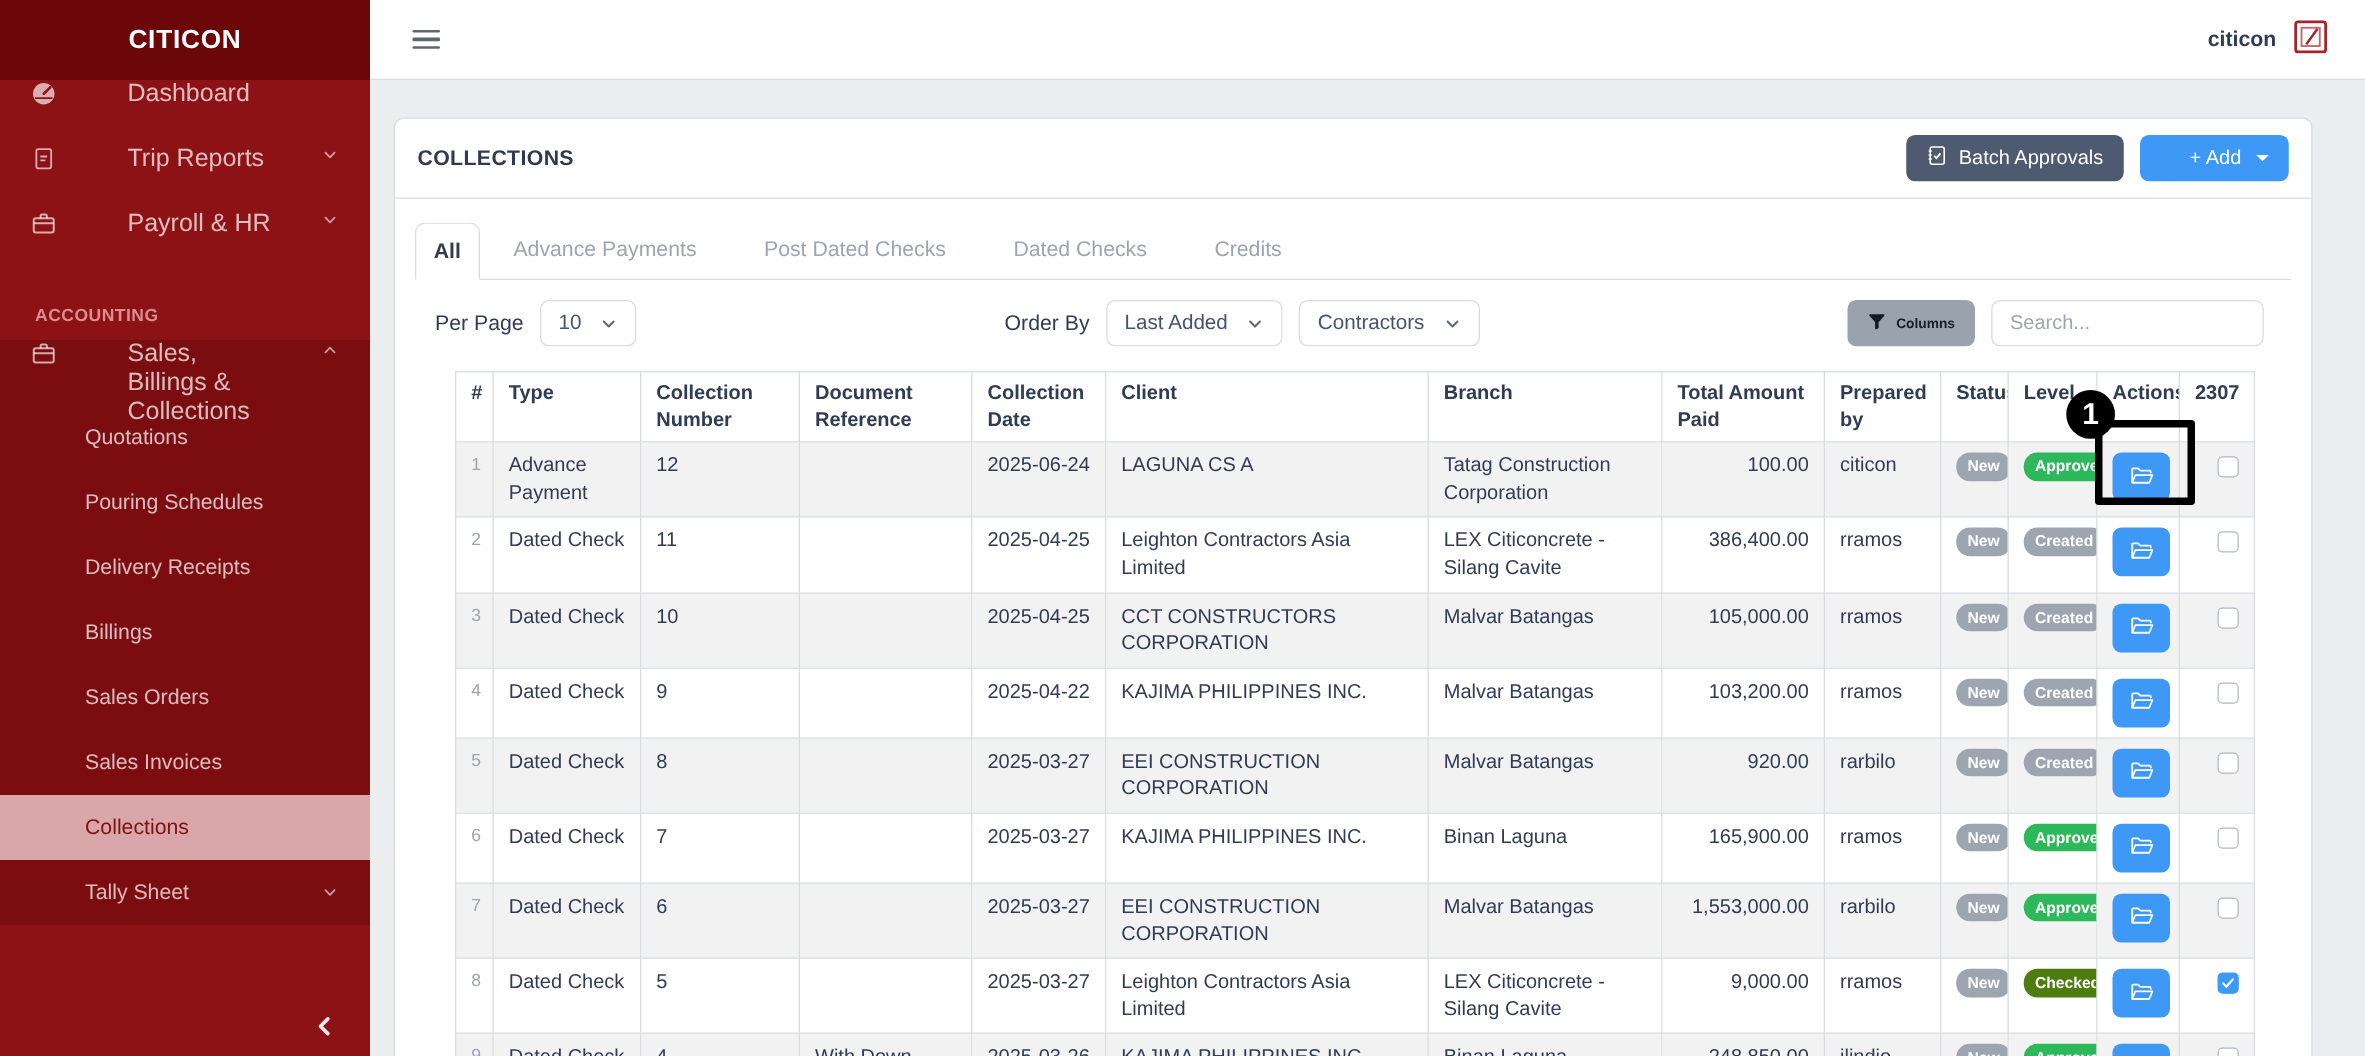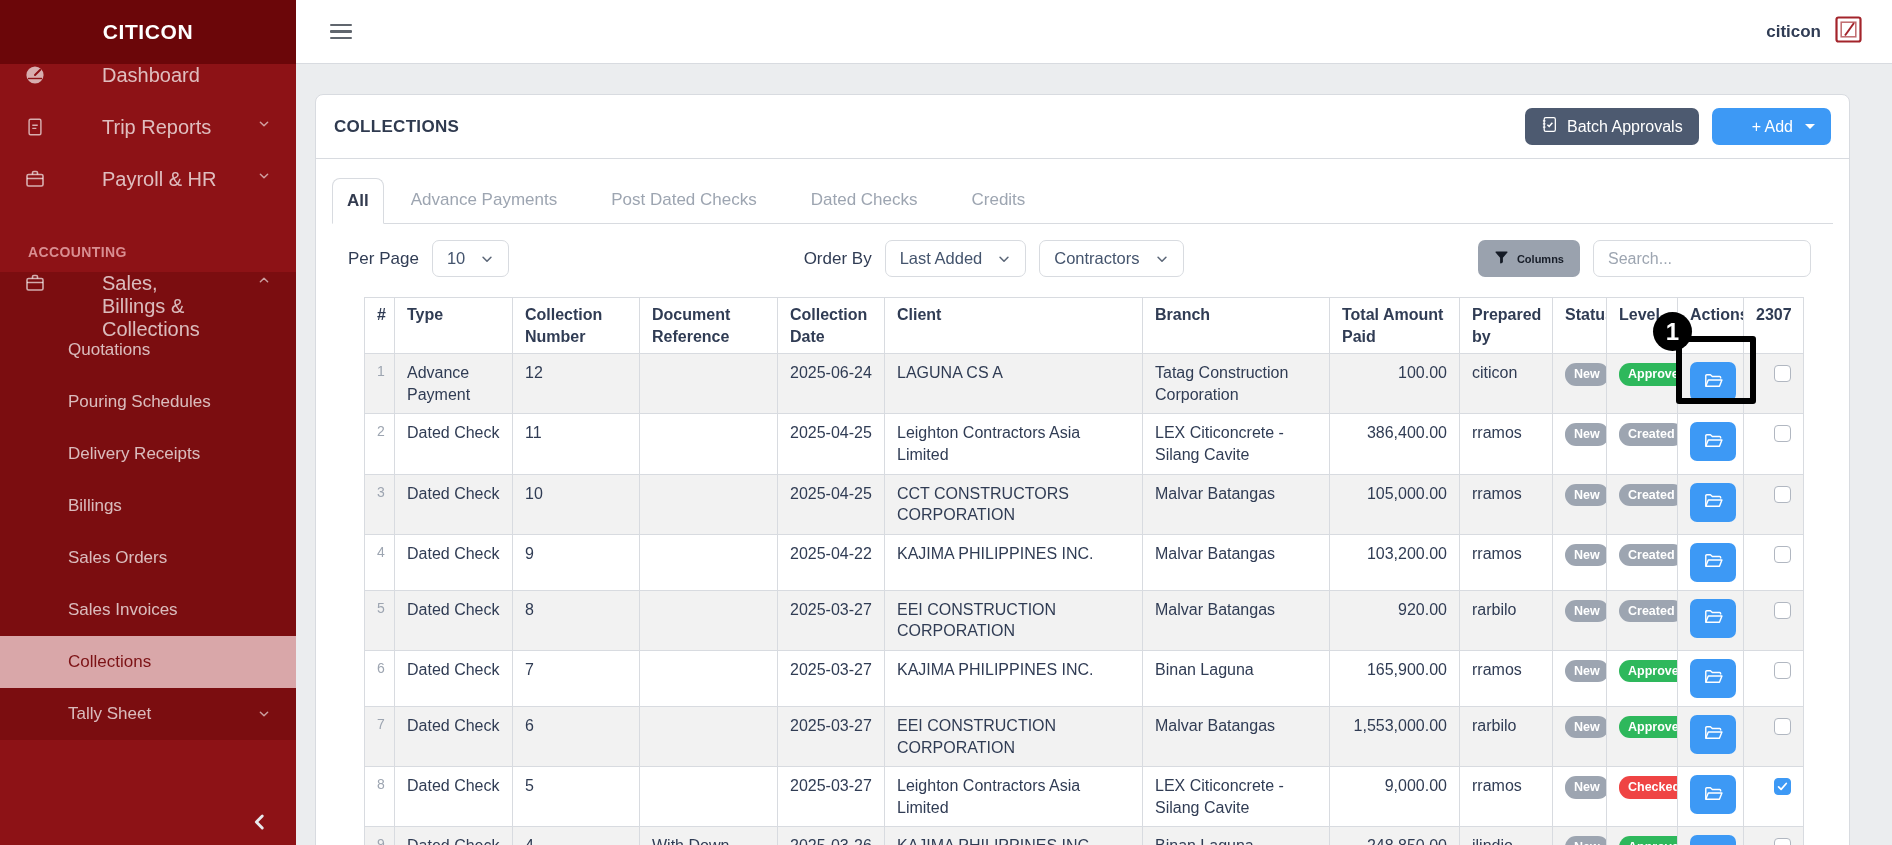--- a/index.html
+++ b/index.html
@@ -58,21 +58,21 @@
   .tblwrap { margin:20px 48px 0 48px; }
   table { width:1439px; border-collapse:collapse; table-layout:fixed; font-size:16px; color:#303c54; }
   th, td { border:1px solid #d8dbe0; text-align:left; vertical-align:top; line-height:1.35; overflow:hidden; }
   th { font-weight:bold; padding:6px 12px; }
   td { padding:8px 12px; height:56px; }
   tr.striped td { background:#f2f2f2; }
   .cell-num { color:#9da5b1; font-size:14px; }
   .cell-amount { text-align:right; }
   .c-center { text-align:right; }
   .badge { display:inline-block; padding:5px 9px; border-radius:11px; font-size:12.5px; font-weight:bold; color:#fff; line-height:1; white-space:nowrap; }
-  .badge.gray { background:#9da5b1; } .badge.green { background:#2eb85c; } .badge.orange { background:#ef4444; }
+  .badge.gray { background:#9da5b1; } .badge.green { background:#2eb85c; } .badge.orange { background:#4d7c0f; }
   .act-btn { width:46px; height:39px; background:#3d99f5; border:none; border-radius:7px; display:inline-flex;
              align-items:center; justify-content:center; cursor:pointer; }
   .cb { width:17px; height:17px; border:1px solid #b1b7c1; border-radius:4px; background:#fff; display:inline-flex;
         align-items:center; justify-content:center; cursor:pointer; margin-top:3px; }
   .cb.checked { background:#3d99f5; border-color:#3d99f5; }
 
   
   .annot-circle { position:absolute; left:1653px; top:312px; width:39px; height:39px; background:#000; border-radius:50%;
                   color:#fff; font-size:24px; font-weight:bold; display:flex; align-items:center; justify-content:center; z-index:60; }
   .annot-rect { position:absolute; left:1676px; top:336px; width:80px; height:68px; border:6px solid #000; border-radius:3px; z-index:55; }

